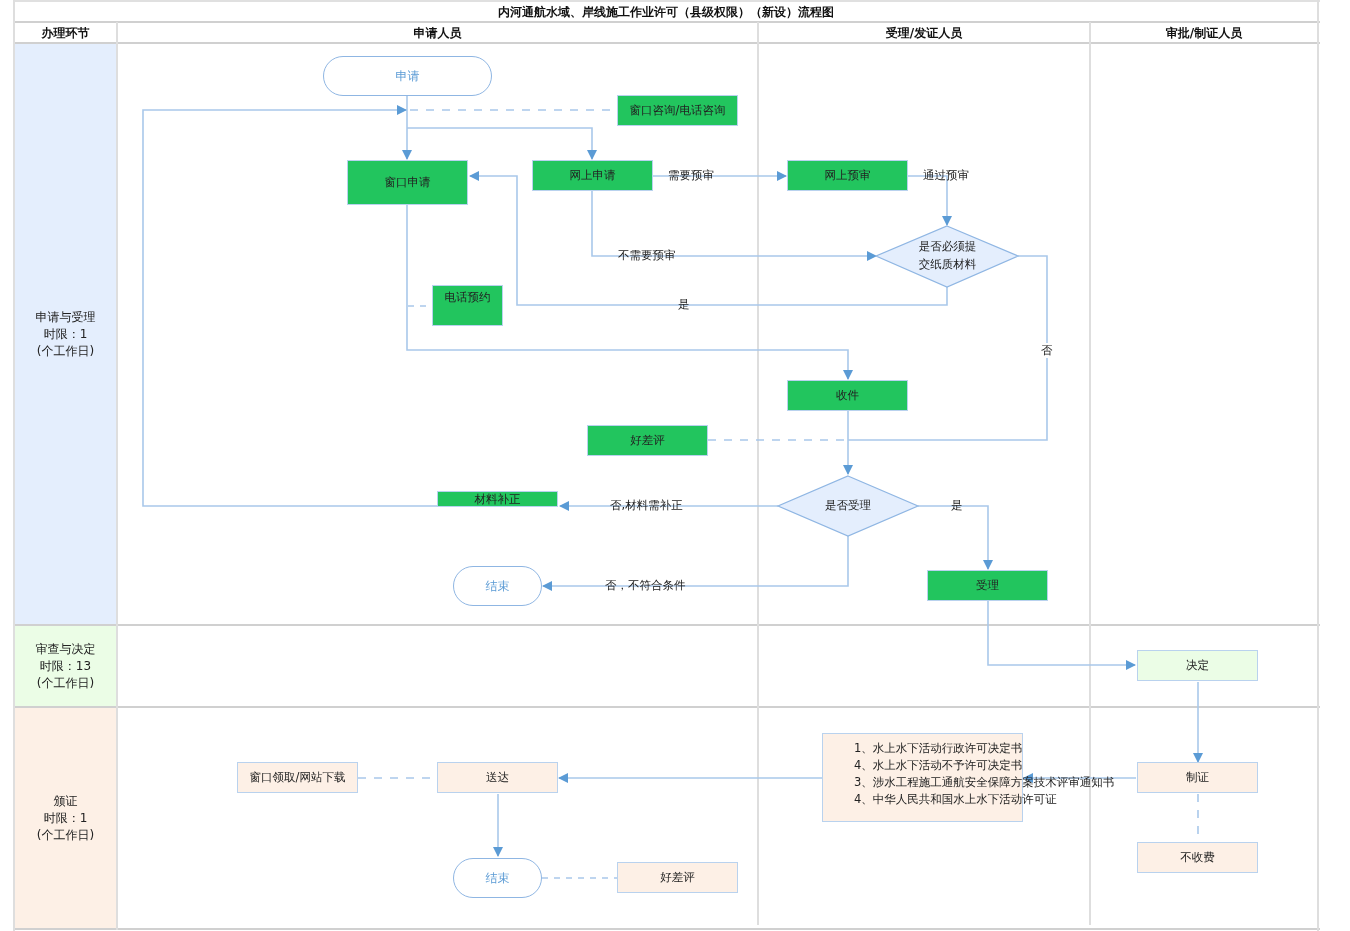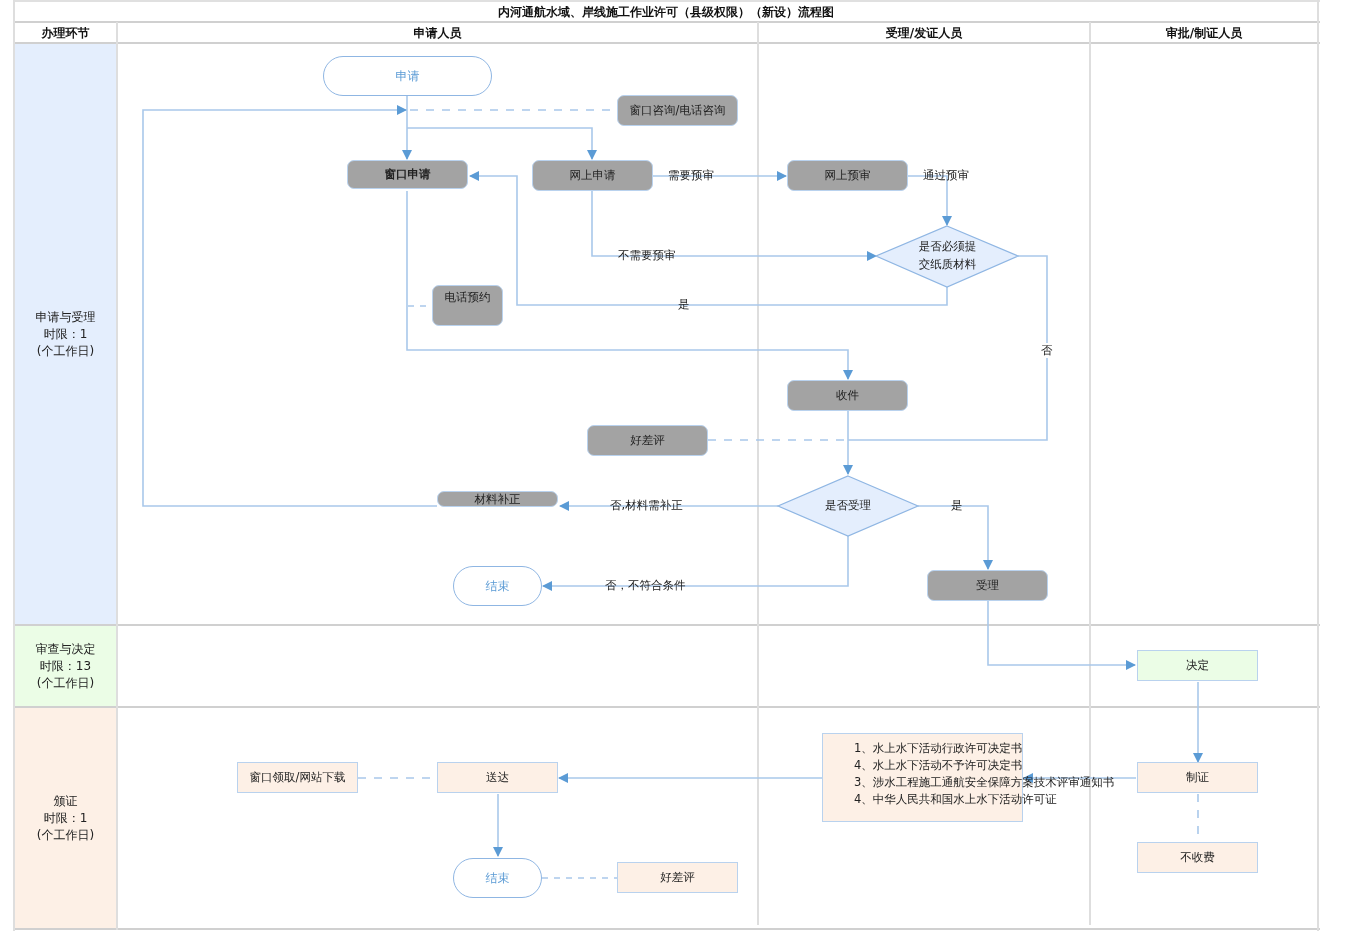--- a/index.html
+++ b/index.html
@@ -6,21 +6,21 @@
   body { width:1350px; height:931px; position:relative; overflow:hidden;
          font-family:"DejaVu Sans", "Liberation Sans", sans-serif; color:#222; }
   #frame { position:absolute; left:14px; top:0; width:1306px; height:931px; }
   .hline { position:absolute; background:#d0d0d0; height:2px; }
   .vline { position:absolute; background:#dedede; width:2px; }
   .hdr { position:absolute; font-size:12px; font-weight:bold; text-align:center; color:#111; }
   .lane-label { position:absolute; font-size:12px; text-align:center; display:flex; align-items:center; justify-content:center; line-height:17px; color:#222; }
   .lane-label span { display:block; }
   svg#flow { position:absolute; left:0; top:0; width:1350px; height:931px; }
   .node { position:absolute; display:flex; align-items:center; justify-content:center; font-size:11.5px; color:#222; box-sizing:border-box; border:1px solid #b9d2ee; text-align:center; }
-  .blue { background:#a3a3a3;border-radius:7px; }
+  .blue { background:#22c55e; }
   .green { background:#ebfde6; }
   .peach { background:#fdf0e6; }
   .term { background:#fff; border:1.5px solid #8fb6e3; border-radius:20px; color:#5b9bd5; font-size:12px; }
   .ntext { position:absolute; font-size:11.5px; color:#222; text-align:center; line-height:18px; }
   .elabel { position:absolute; font-size:11.5px; color:#222; white-space:nowrap; }
   .multi { align-items:flex-start; justify-content:flex-start; padding:6px 0 0 31px; text-align:left; line-height:17px; }
   .multi div { white-space:nowrap; }
 </style>
 </head>
 <body>
@@ -122,21 +122,21 @@
 
     <path d="M542,878 H617" stroke-dasharray="6,6"></path>
   </g>
 
   <polygon points="947,226 1018,256 947,287 876,256" fill="#e4eefd" stroke="#8fb6e3" stroke-width="1.2"></polygon>
   <polygon points="848,476 918,506 848,536 778,506" fill="#e4eefd" stroke="#8fb6e3" stroke-width="1.2"></polygon>
 </svg>
 
 <div class="node term" style="left:323px;top:56px;width:169px;height:40px;">申请</div>
 <div class="node blue" style="left:617px;top:95px;width:121px;height:31px;">窗口咨询/电话咨询</div>
-<div class="node blue" style="left:347px;top:160px;width:121px;height:29px;font-weight:bold;">窗口申请</div>
+<div class="node blue" style="left:347px;top:160px;width:121px;height:45px;">窗口申请</div>
 <div class="node blue" style="left:532px;top:160px;width:121px;height:31px;">网上申请</div>
 <div class="node blue" style="left:787px;top:160px;width:121px;height:31px;">网上预审</div>
 <div class="ntext" style="left:900px;top:237px;width:95px;">
   <div>是否必须提</div>
   <div>交纸质材料</div>
 </div>
 <div class="node blue" style="left:432px;top:285px;width:71px;height:41px;align-items:flex-start;padding-top:4px;">
     <span>电话预约</span>
   </div>
 <div class="node blue" style="left:787px;top:380px;width:121px;height:31px;">收件</div>

